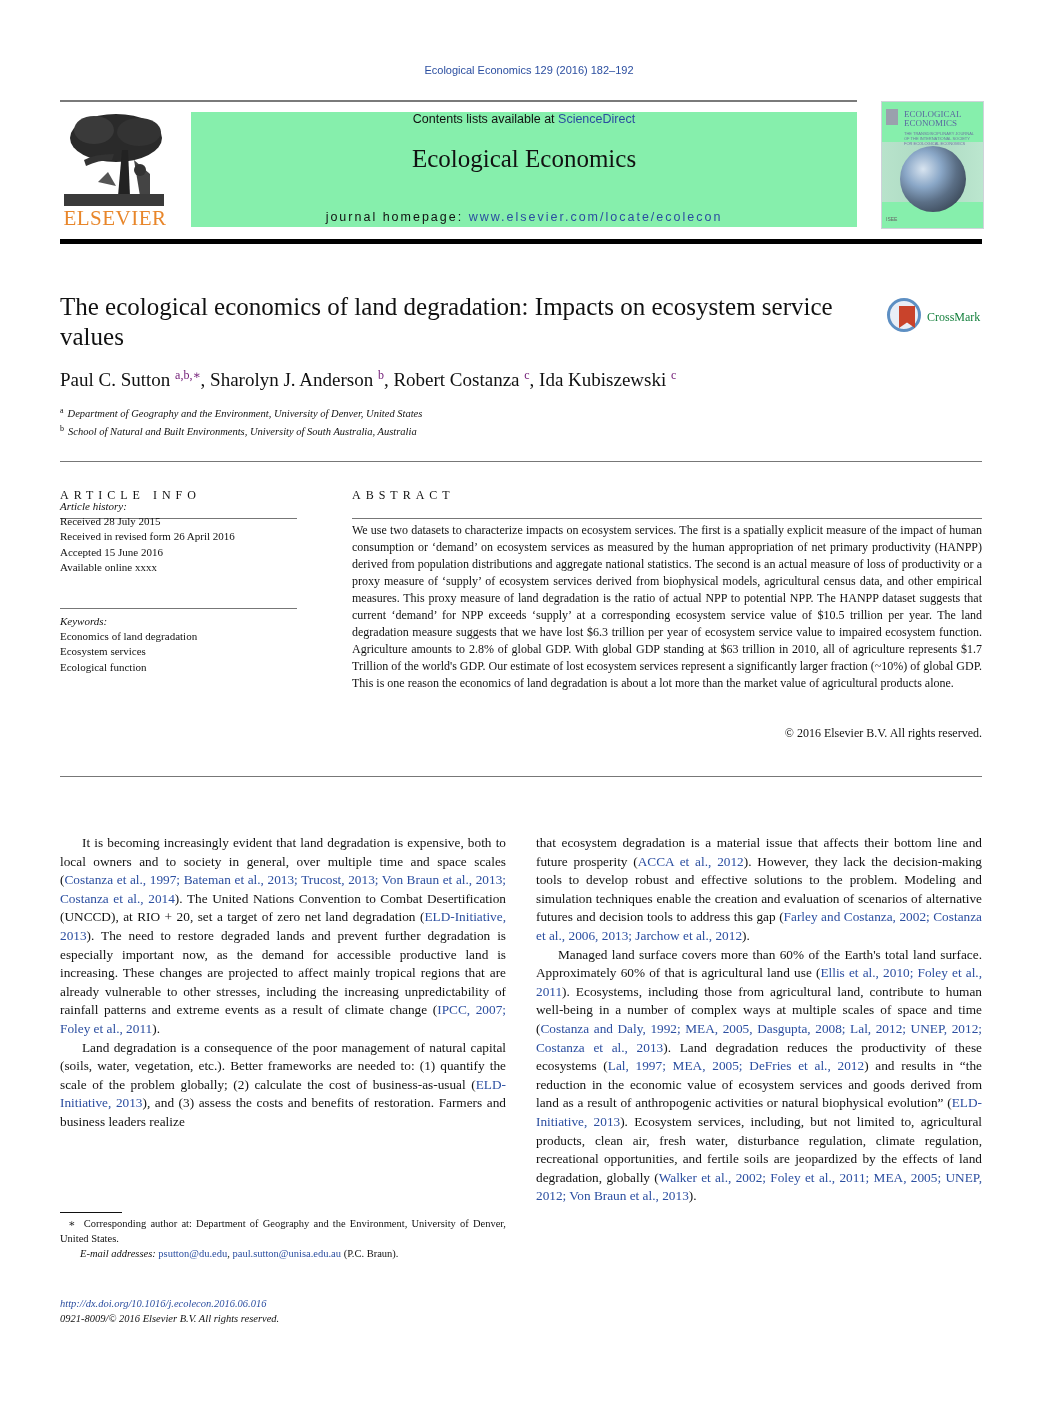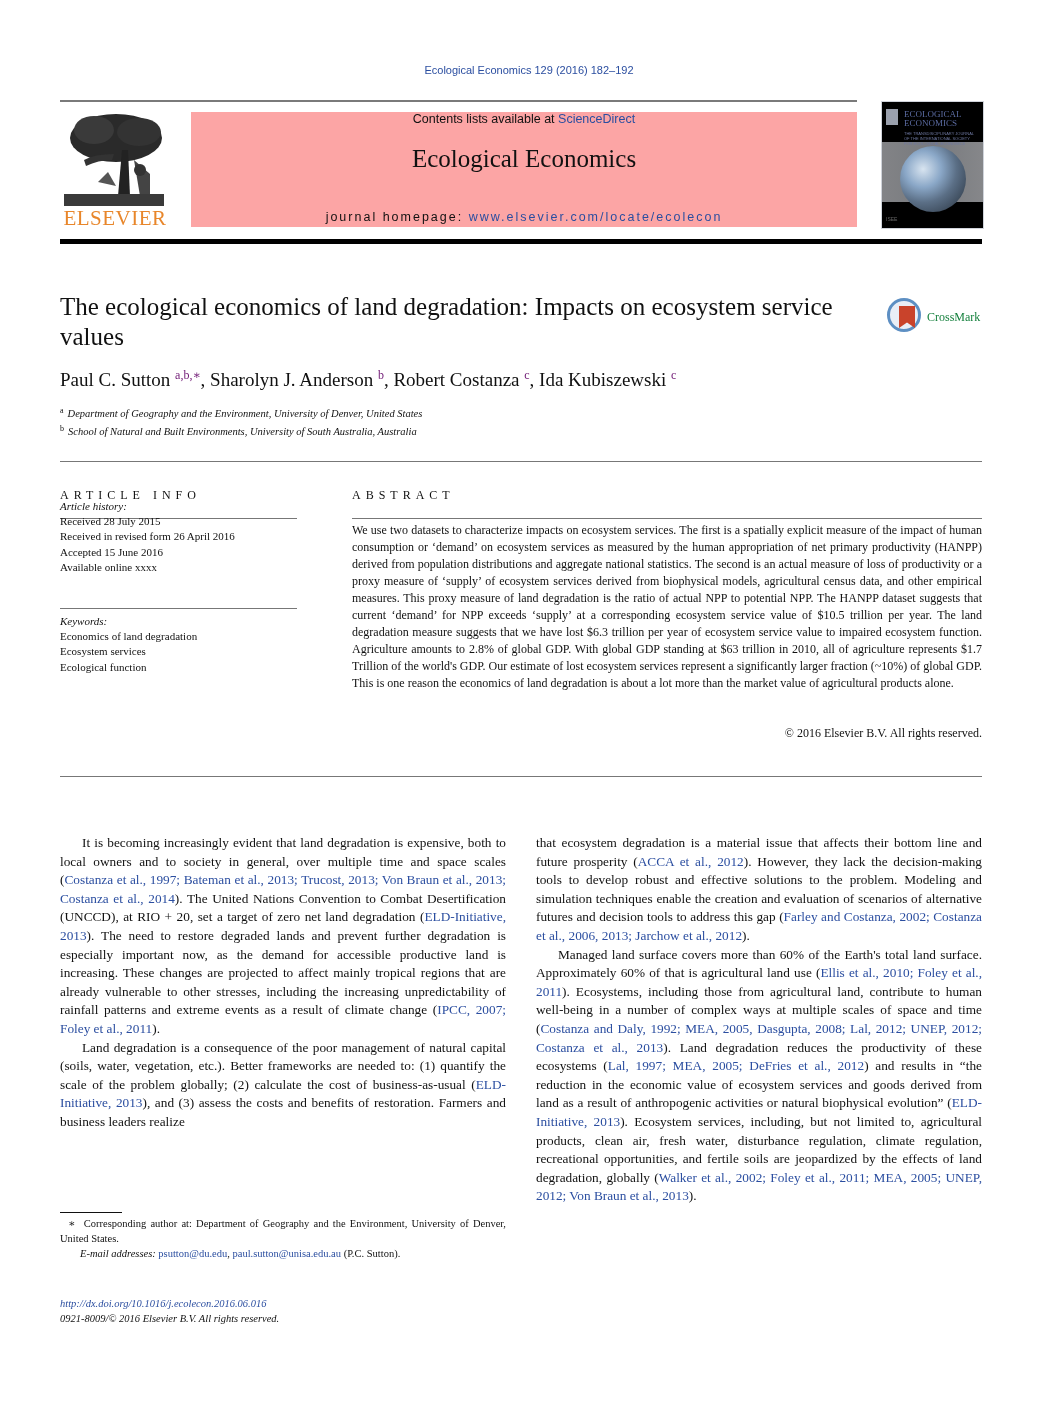--- a/index.html
+++ b/index.html
@@ -10,29 +10,29 @@
 
   .journal-ref { top:64px; left:0; width:1058px; text-align:center;
                  font-family:"Liberation Sans", sans-serif; font-size:11px; color:#2b4ea0; }
 
   .header-rule-top { top:100px; left:60px; width:797px; height:2px; background:#7a7a7a; }
   .elsevier-logo { top:110px; left:60px; width:110px; height:120px; }
   .tree { position:absolute; left:4px; top:0; width:100px; height:96px; }
   .elsevier-word { position:absolute; left:0; top:96px; width:110px; text-align:center;
                    font-family:"Liberation Serif", serif; font-size:21px; color:#e8862a; letter-spacing:0.5px; }
 
-  .banner { top:112px; left:191px; width:666px; height:115px; background:#fca5a5; }
+  .banner { top:112px; left:191px; width:666px; height:115px; background:#86efac; }
   .contents-line { position:absolute; top:0; left:0; width:100%; text-align:center;
                    font-family:"Liberation Sans", sans-serif; font-size:12.5px; color:#111; }
   .journal-name { position:absolute; top:33px; left:0; width:100%; text-align:center;
                   font-family:"Liberation Serif", serif; font-size:25px; color:#111; }
   .homepage-line { position:absolute; top:98px; left:0; width:100%; text-align:center;
                    font-family:"Liberation Sans", sans-serif; font-size:12.5px; letter-spacing:2px; color:#111; }
 
-  .cover { top:101px; left:881px; width:101px; height:126px; background:#000000;
+  .cover { top:101px; left:881px; width:101px; height:126px; background:#86efac;
            border:1px solid #cfd3da; overflow:hidden; }
   .cover-title { position:absolute; top:8px; left:22px; font-size:9px; line-height:9px; color:#5a6aa0;
                  font-family:"Liberation Serif", serif; }
   .cover-sub { position:absolute; top:29px; left:22px; width:70px; font-size:4px; line-height:5px; color:#6d77a0;
                font-family:"Liberation Sans", sans-serif; }
   .cover-globe { position:absolute; top:44px; left:18px; width:66px; height:66px; border-radius:50%;
                  background:radial-gradient(circle at 35% 35%, #d8e4f0 0%, #8aa7c7 30%, #5b6f86 55%, #3c4a5a 80%, #2c3542 100%); }
   .cover-map { position:absolute; top:40px; left:0; width:100%; height:60px;
                background:linear-gradient(90deg, #d9dbe0, #c7cad1 50%, #dfe1e6); opacity:.6; }
   .cover-badge { position:absolute; top:7px; left:4px; width:12px; height:16px; background:#9aa0ad; }
@@ -209,19 +209,19 @@
     <span id="p2-cont">that ecosystem degradation is a material issue that affects their bottom line and future prosperity (</span><a>ACCA et al., 2012</a><span>). However, they lack the decision-making tools to develop robust and effective solutions to the problem. Modeling and simulation techniques enable the creation and evaluation of scenarios of alternative futures and decision tools to address this gap (</span><a>Farley and Costanza, 2002; Costanza et al., 2006, 2013; Jarchow et al., 2012</a><span>).</span>
   </p>
   <p>
     <span>Managed land surface covers more than 60% of the Earth's total land surface. Approximately 60% of that is agricultural land use (</span><a>Ellis et al., 2010; Foley et al., 2011</a><span>). Ecosystems, including those from agricultural land, contribute to human well-being in a number of complex ways at multiple scales of space and time (</span><a>Costanza and Daly, 1992; MEA, 2005, Dasgupta, 2008; Lal, 2012; UNEP, 2012; Costanza et al., 2013</a><span>). Land degradation reduces the productivity of these ecosystems (</span><a>Lal, 1997; MEA, 2005; DeFries et al., 2012</a><span>) and results in “the reduction in the economic value of ecosystem services and goods derived from land as a result of anthropogenic activities or natural biophysical evolution” (</span><a>ELD-Initiative, 2013</a><span>). Ecosystem services, including, but not limited to, agricultural products, clean air, fresh water, disturbance regulation, climate regulation, recreational opportunities, and fertile soils are jeopardized by the effects of land degradation, globally (</span><a>Walker et al., 2002; Foley et al., 2011; MEA, 2005; UNEP, 2012; Von Braun et al., 2013</a><span>).</span>
   </p>
 </div>
 
 <div class="abs fn-rule"></div>
 <div class="abs footnote">
   <p>&nbsp;&nbsp;<span>∗</span>&nbsp;&nbsp;<span>Corresponding author at: Department of Geography and the Environment, University of Denver, United States.</span></p>
-  <p style="text-indent:20px"><span class="i">E-mail addresses:</span> <a>psutton@du.edu</a>, <a>paul.sutton@unisa.edu.au</a><span> (P.C. Sutton).</span></p>
+  <p style="text-indent:20px"><span class="i">E-mail addresses:</span> <a>psutton@du.edu</a>, <a>paul.sutton@unisa.edu.au</a><span> (P.C. Braun).</span></p>
 </div>
 
 <div class="abs doi">
   <div><a>http://dx.doi.org/10.1016/j.ecolecon.2016.06.016</a></div>
   <div>0921-8009/© 2016 Elsevier B.V. All rights reserved.</div>
 </div>
 
 </body></html>

